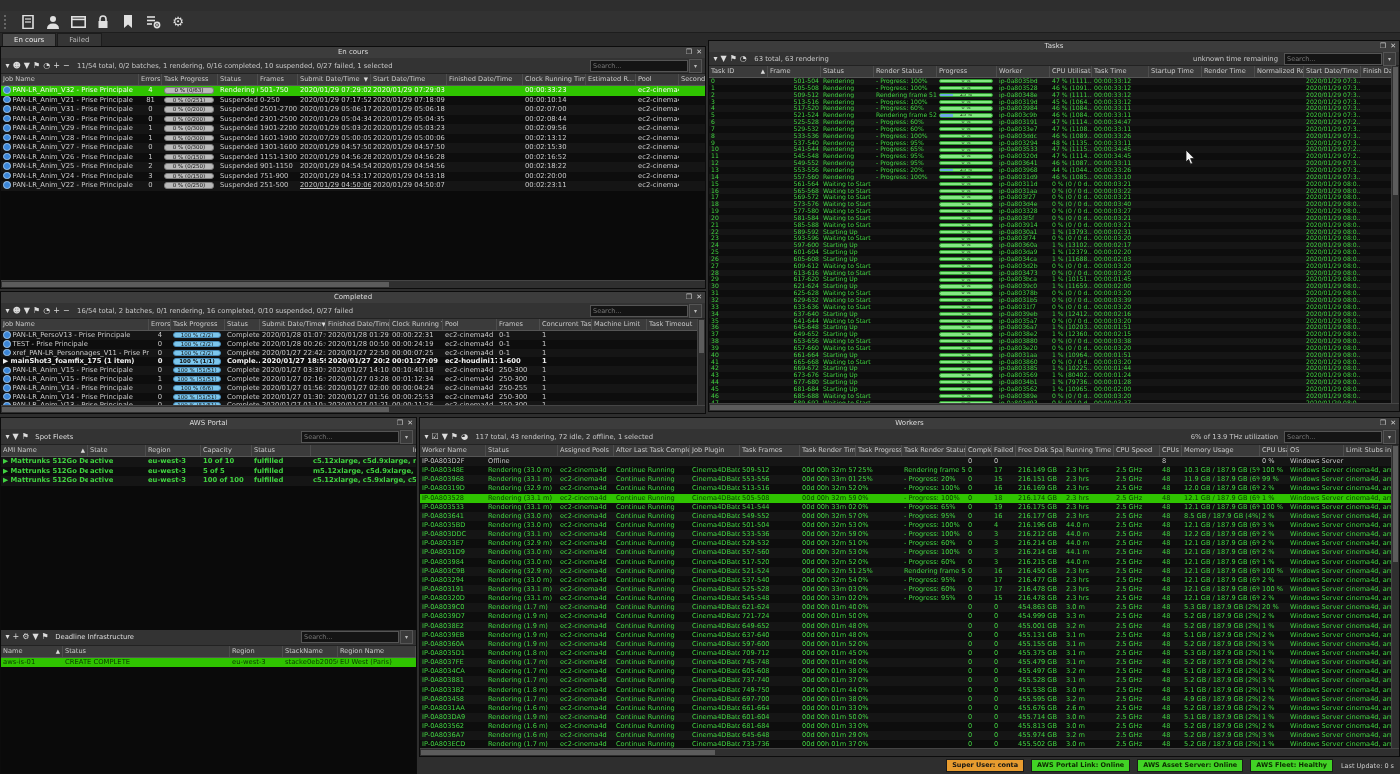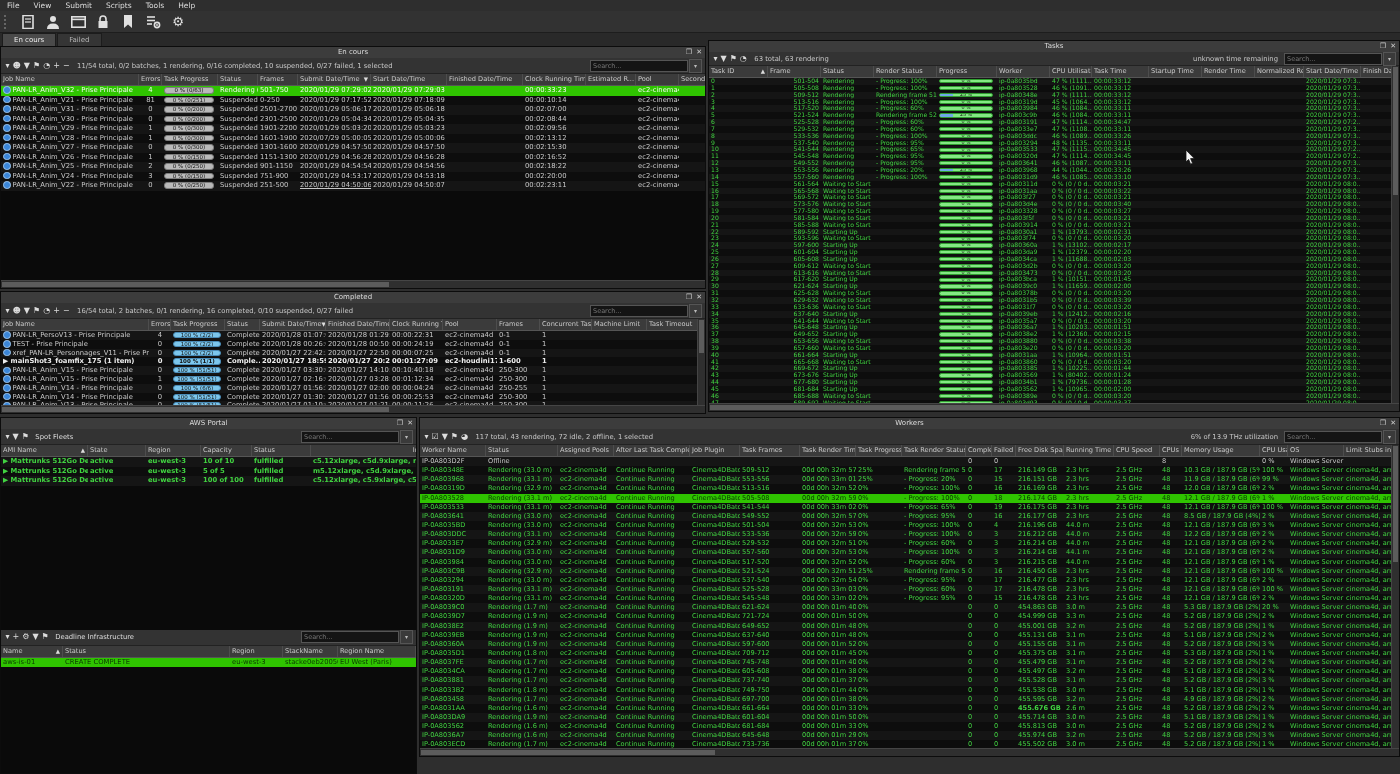--- a/index.html
+++ b/index.html
@@ -65,28 +65,20 @@
   #statusbar{position:absolute;left:419px;top:757px;width:981px;height:17px;background:#2e2e2e;display:flex;align-items:center;font-size:6.5px;}
   .badge{height:11px;line-height:11px;padding:0 5px;font-weight:bold;margin-left:7px;border:1px solid #1a1a1a;}
   .lastupdate{margin:0 6px 0 8px;color:#ccc;white-space:nowrap;}
   #cursor{position:absolute;left:1185px;top:150px;z-index:50;}
 </style>
 </head>
 <body>
 
 <div id="screen">
 
-  <div id="menubar">
-      <span class="menu-item">File</span>
-      <span class="menu-item">View</span>
-      <span class="menu-item">Submit</span>
-      <span class="menu-item">Scripts</span>
-      <span class="menu-item">Tools</span>
-      <span class="menu-item">Help</span>
-    </div>
 
   <div id="toolbar">
     <span class="grip"></span>
     <span class="ticon">
       <svg width="12" height="14" viewBox="0 0 12 14">
           <rect x="1" y="0.5" width="10" height="13" fill="none" stroke="#e0e0e0" stroke-width="1.6"></rect>
           <line x1="3" y1="4" x2="9" y2="4" stroke="#e0e0e0" stroke-width="1.2"></line>
           <line x1="3" y1="7" x2="9" y2="7" stroke="#e0e0e0" stroke-width="1.2"></line>
         </svg>
     </span>
@@ -2406,21 +2398,21 @@
             <div class="td" style="width: 72px;">Rendering (1.6 m)</div>
             <div class="td" style="width: 56px;">ec2-cinema4d</div>
             <div class="td" style="width: 76px;">Continue Running</div>
             <div class="td" style="width: 50px;">Cinema4DBatch</div>
             <div class="td" style="width: 60px;">661-664</div>
             <div class="td" style="width: 56px;">00d 00h 01m 33s</div>
             <div class="td" style="width: 46px;">0%</div>
             <div class="td" style="width: 64px;"></div>
             <div class="td" style="width: 26px;">0</div>
             <div class="td" style="width: 24px;">0</div>
-            <div class="td" style="width: 48px; font-weight: bold;">455.676 GB</div>
+            <div class="td" style="width: 48px;">455.676 GB</div>
             <div class="td" style="width: 50px;">2.6 m</div>
             <div class="td" style="width: 46px;">2.5 GHz</div>
             <div class="td" style="width: 22px;">48</div>
             <div class="td" style="width: 78px;">5.2 GB / 187.9 GB (2%)</div>
             <div class="td" style="width: 28px;">2 %</div>
             <div class="td" style="width: 56px;">Windows Server ...</div>
             <div class="td" style="width: 52px;">cinema4d, arnold</div>
           </div>
           <div class="tr g">
             <div class="td" style="width: 66px;">IP-0A803DA9</div>
@@ -2509,20 +2501,30 @@
         </div>
       </div>
     <div class="vscroll" style="top:27px;bottom:7px;">
         <div class="vthumb"></div>
       </div>
     <div class="hscroll">
         <div class="hthumb" style="width:30%;"></div>
       </div>
   </div>
 
+  <div id="statusbar">
+    <span class="flexspacer"></span>
+    <span style="display:flex;align-items:center;">
+        <span class="badge" style="background: rgb(232, 156, 47); color: rgb(20, 20, 20);">Super User: conta</span>
+        <span class="badge" style="background: rgb(65, 211, 37); color: rgb(12, 42, 0);">AWS Portal Link:  Online</span>
+        <span class="badge" style="background: rgb(65, 211, 37); color: rgb(12, 42, 0);">AWS Asset Server:  Online</span>
+        <span class="badge" style="background: rgb(65, 211, 37); color: rgb(12, 42, 0);">AWS Fleet:  Healthy</span>
+      </span>
+    <span class="lastupdate">Last Update: 0 s</span>
+  </div>
 
   <div id="cursor">
     <svg width="12" height="16" viewBox="0 0 12 16">
         <path d="M1 0 L1 12 L3.6 9.4 L5.6 14.2 L7.6 13.3 L5.6 8.6 L9.4 8.6 Z" fill="#f5f5f5" stroke="#111" stroke-width="0.8"></path>
       </svg>
   </div>
 
 </div>
 
 </body></html>

